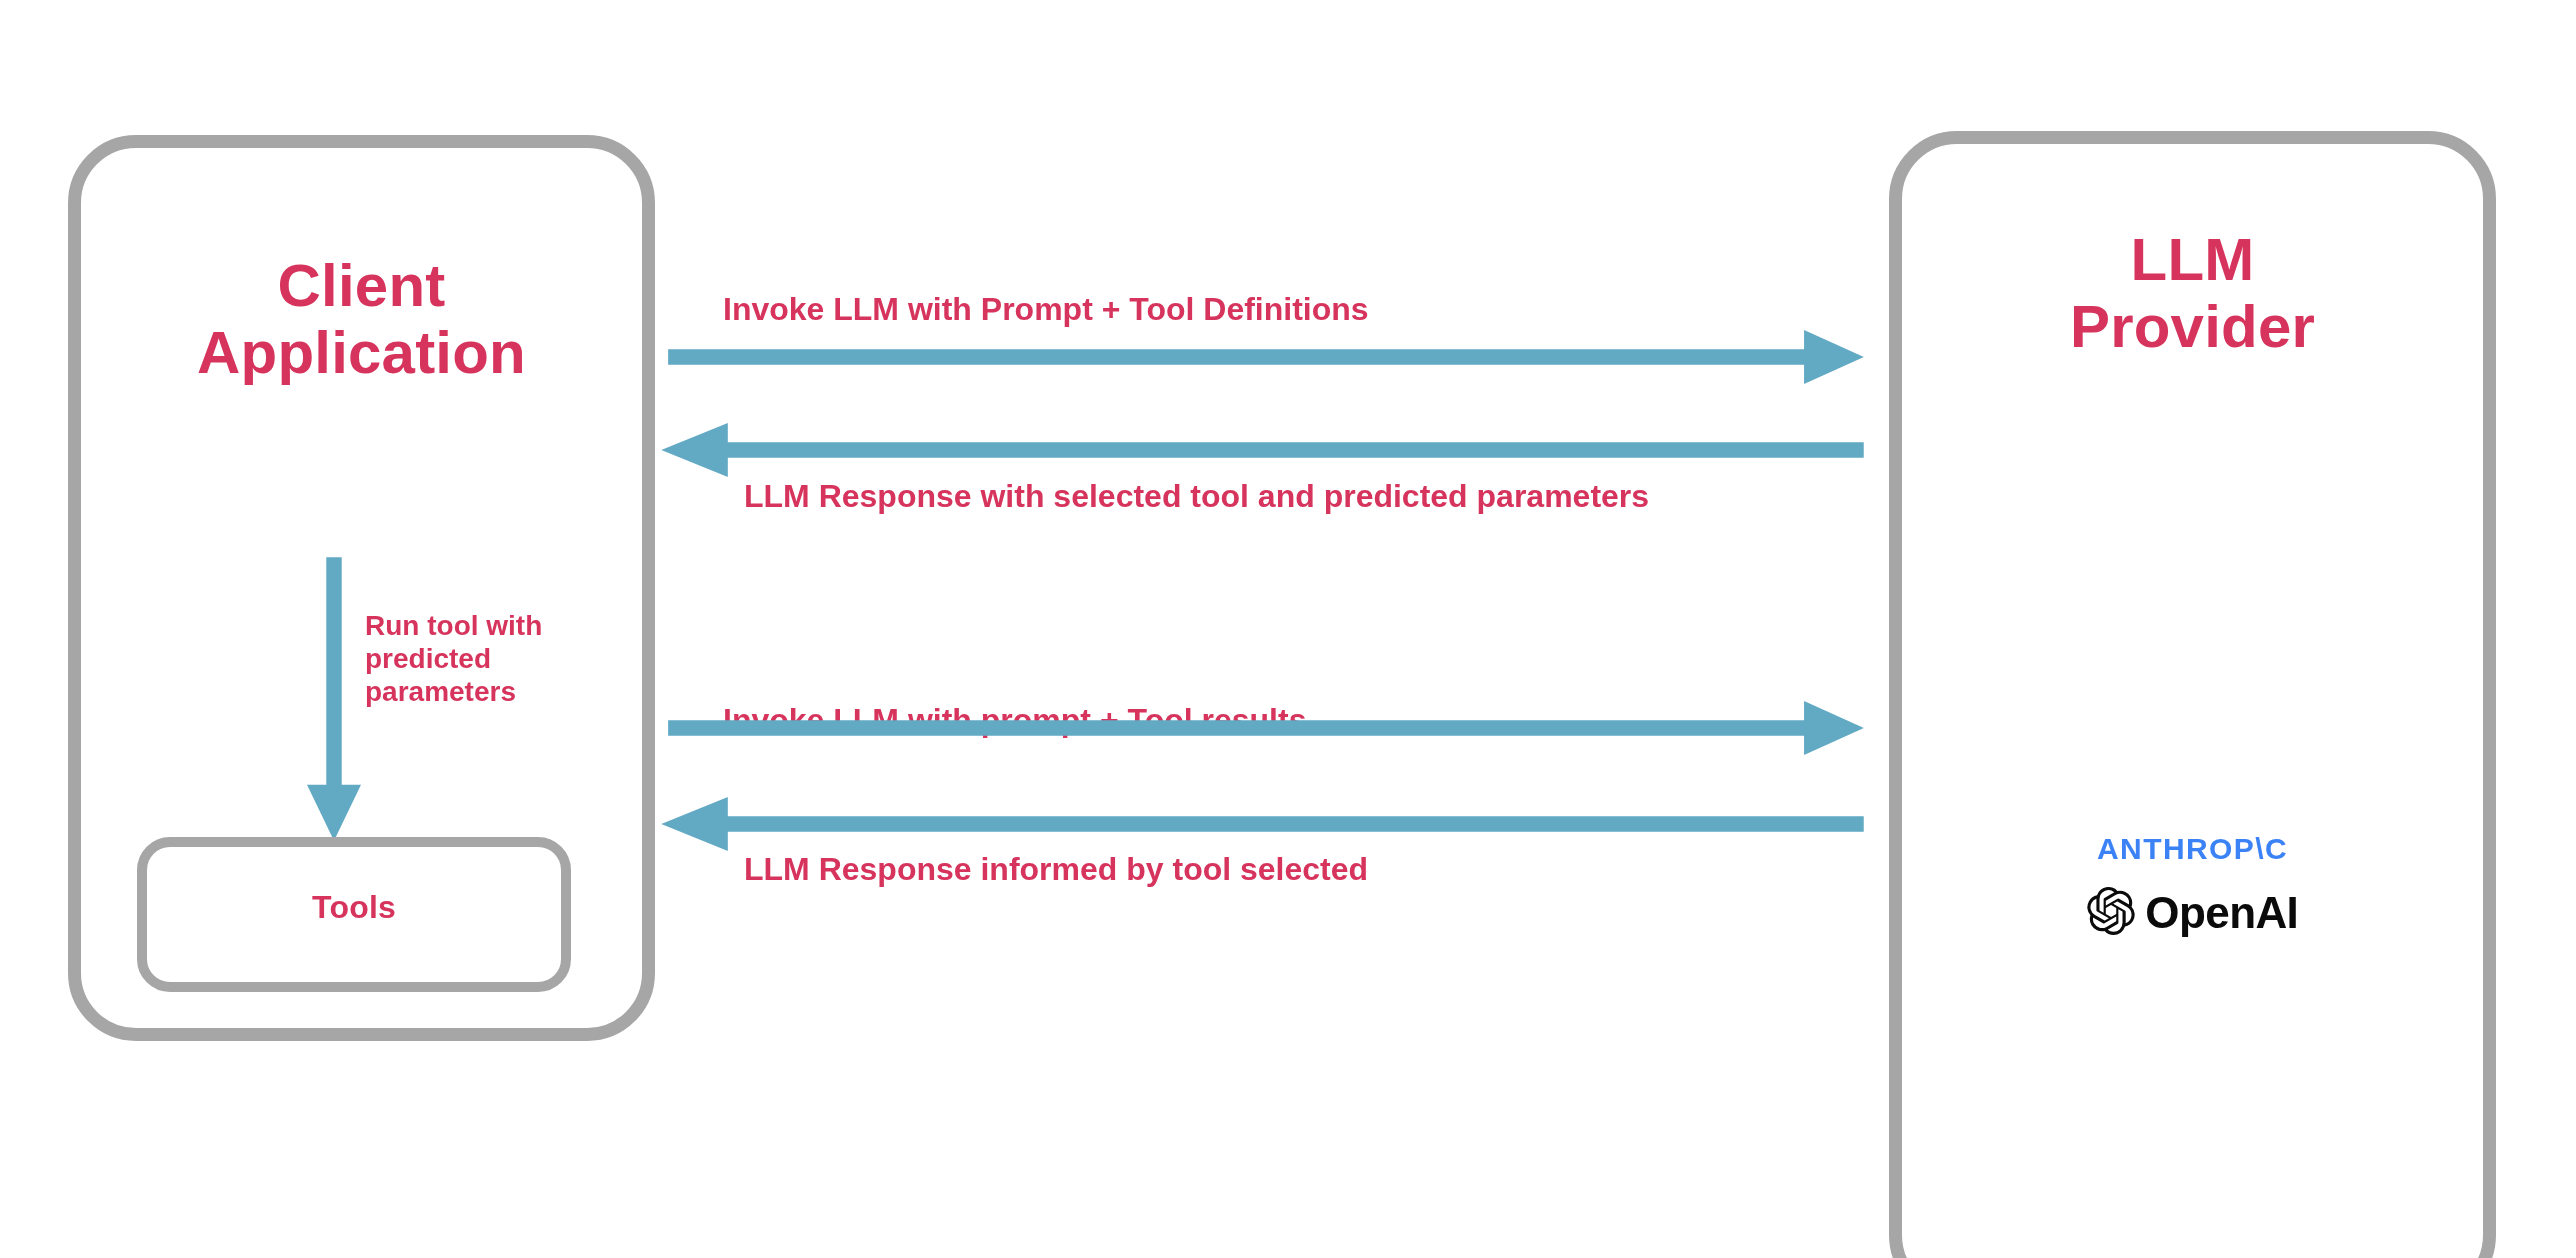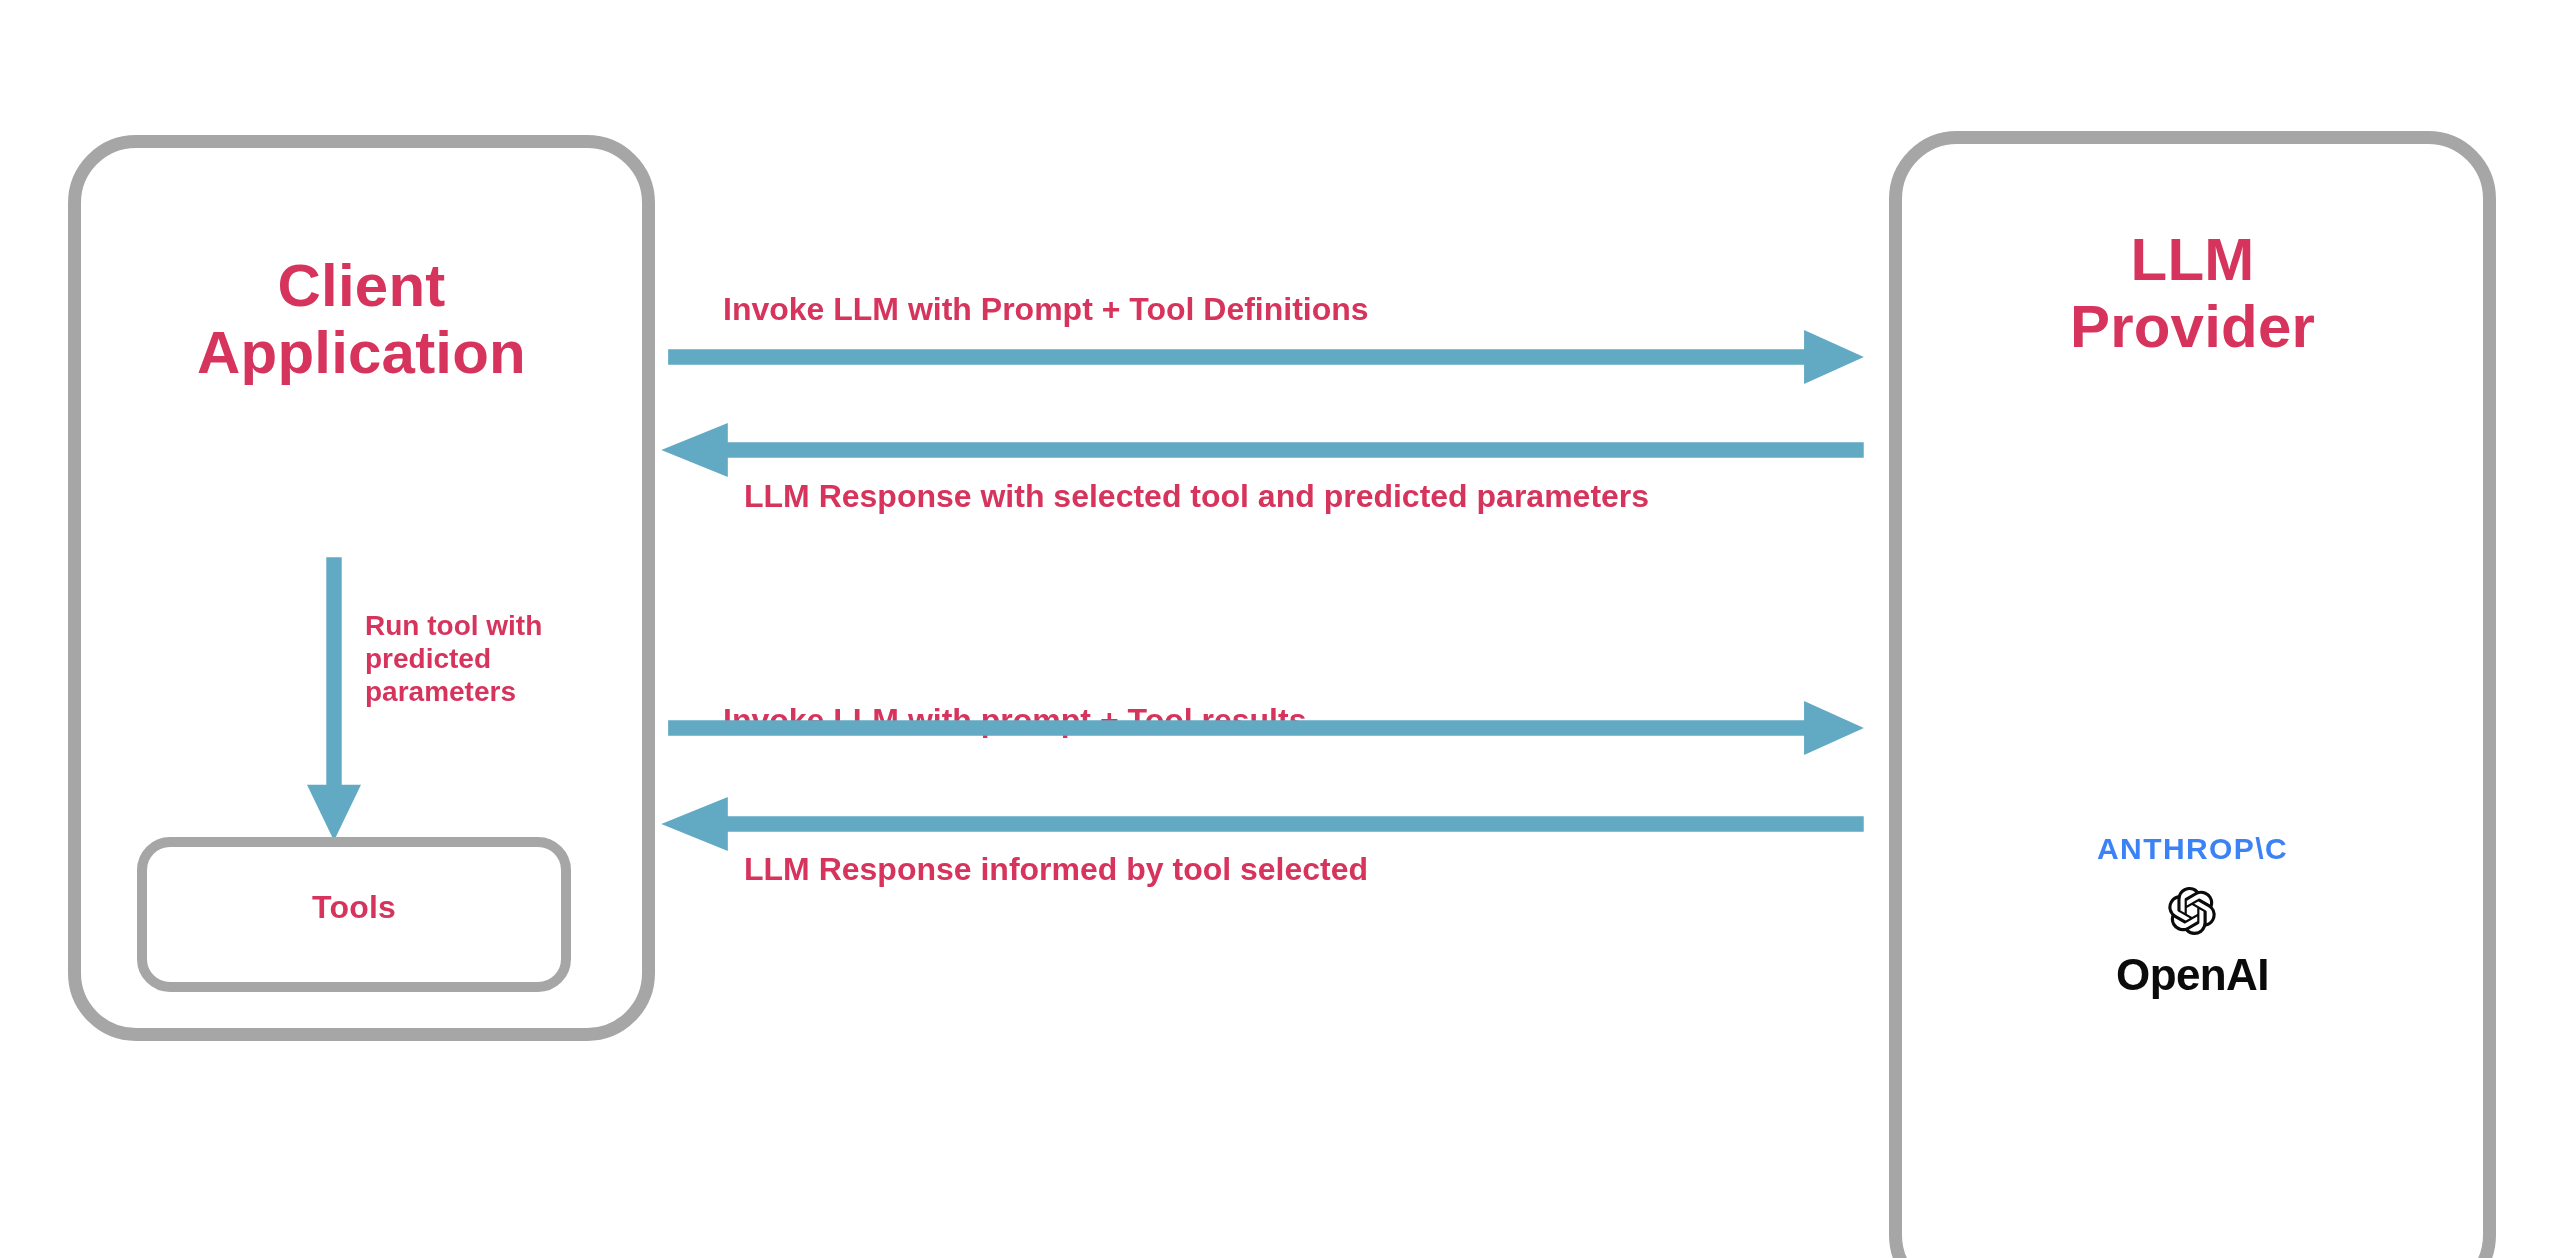--- a/index.html
+++ b/index.html
@@ -87,21 +87,20 @@
     color: #3b82f6;
     font-size: 30px;
     font-weight: 700;
     letter-spacing: 1.4px;
     margin-bottom: 21px;
   }
   .logo-openai-row {
     display: inline-flex;
     align-items: center;
     gap: 10.6px;
-    flex-direction: column;
   }
   .logo-openai-text {
     color: #0b0b0b;
     font-size: 44px;
     font-weight: 600;
     letter-spacing: -0.6px;
   }
 </style>
 </head>
 <body>

